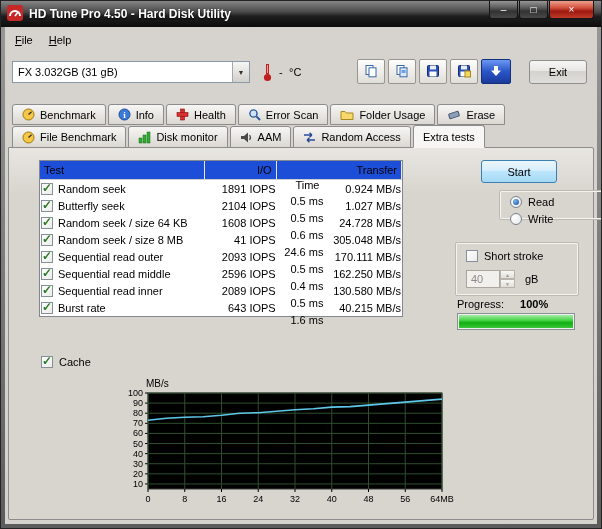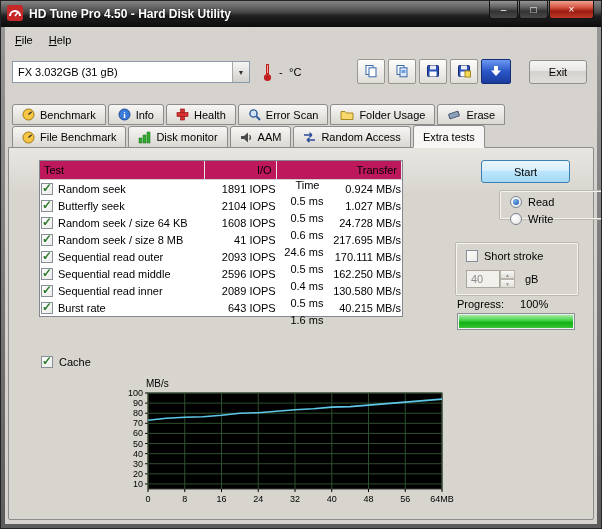--- a/index.html
+++ b/index.html
@@ -60,58 +60,58 @@
     border-bottom:1px solid #f7f6f4; }
   .tabicon { display:flex; align-items:center; }
 
   
   .panel { position:absolute; left:3px; right:3px; top:120px; bottom:4px;
     background:linear-gradient(#e8e6e1,#d8d5cf 46px); border:1px solid #8c8c8c;
     border-radius:0 2px 2px 2px; }
 
   
   .results { position:absolute; left:30px; top:12px; width:364px; background:#fff; border:1px solid #828790; }
-  .thr { display:flex; height:19px; background:#be185d; border-bottom:1px solid #cfcfcf; }
+  .thr { display:flex; height:19px; background:#1d4ed8; border-bottom:1px solid #cfcfcf; }
   .th { display:flex; align-items:center; padding:0 4px; border-right:1px solid #e6e6e6; }
   .th.num { justify-content:flex-end; }
   .tr { display:flex; height:17px; align-items:center; }
   .cell { padding:0 1px; white-space:nowrap; overflow:hidden; }
   .c-test { width:166px; display:flex; align-items:center; gap:5px; }
   .c-io { width:72px; text-align:right; }
   .c-time { width:48px; text-align:right;margin-top:24px; }
   .c-transfer { width:78px; text-align:right; }
 
   .checkbox { width:12px; height:12px; min-width:12px; background:linear-gradient(135deg,#fdfdfd,#ececea);
     border:1px solid #878f99; position:relative; display:inline-block; }
   .checkbox.checked::after { content:"✓"; position:absolute; left:0; top:-3px;
     font-size:12px; font-weight:bold; color:#2a7a28; }
 
   
-  .start-btn { position:absolute; left:472px; top:12px; width:89px; height:23px;
+  .start-btn { position:absolute; left:472px; top:12px; width:76px; height:23px;
     background:linear-gradient(#eaf6fd,#d7eefc 45%,#bde6fd 46%,#a6d9f4);
     border:1px solid #3c7fb1; border-radius:3px; font-family:inherit; font-size:11px; }
   .groupbox { position:absolute; border:1px solid #bcb9b2; box-shadow:inset 0 0 0 1px #f4f3f0; border-radius:2px; }
   .mode-group { left:446px; top:42px; width:124px; height:30px; padding:2px 0 0 10px;margin-left:44px; }
   .radio-row { display:flex; align-items:center; gap:6px; height:17px; }
   .radio { width:12px; height:12px; min-width:12px; border-radius:50%; border:1px solid #7a838f;
     background:radial-gradient(circle at 35% 35%, #fff, #e6e6e6); position:relative; display:inline-block; }
   .radio.selected::after { content:""; position:absolute; left:2px; top:2px; width:6px; height:6px;
     border-radius:50%; background:radial-gradient(circle at 35% 35%, #7ab6e8, #2a66b8 75%); }
   .stroke-group { left:446px; top:94px; width:124px; height:54px; }
   .checkbox-row { display:flex; align-items:center; gap:6px; padding:7px 0 0 10px; }
   .spinner-row { display:flex; align-items:center; padding:8px 0 0 10px; }
   .spin-field { width:34px; height:18px; border:1px solid #aaa69e; background:#f1f0ec; color:#8a8a8a;
     display:flex; align-items:center; padding-left:4px; }
   .spin-btns { display:flex; flex-direction:column; width:15px; height:18px; }
   .spin-up, .spin-down { flex:1; border:1px solid #b8b4ac; background:linear-gradient(#f8f8f6,#e0ded8);
     font-size:5px; display:flex; align-items:center; justify-content:center; color:#9a9a9a; }
   .spin-unit { margin-left:10px; color:#000; }
 
   .progress-row { position:absolute; left:448px; top:150px; }
-  .progress-row .pv { font-weight:normal; margin-left:16px; }
+  .progress-row .pv { font-weight:bold; margin-left:16px; }
   .progressbar { position:absolute; left:448px; top:165px; width:118px; height:17px;
     border:1px solid #8a8f94; background:#eef0f0; padding:1px; }
   .progress-fill { height:100%; background:linear-gradient(#a4eca4,#4ad44a 40%,#0fb00f 60%,#3bc43b); }
 
   .cache-row { position:absolute; left:32px; top:208px; display:flex; gap:6px; align-items:center; }
 
   .chart { position:absolute; left:95px; top:229px; width:370px; height:140px; }
 </style>
 </head>
 <body>
@@ -319,21 +319,21 @@
       <div class="cell c-time">0.6 ms</div>
       <div class="cell c-transfer">24.728 MB/s</div>
     </div>
           <div class="tr">
       <div class="cell c-test">
         <span class="checkbox checked"></span>
         <span>Random seek / size 8 MB</span>
       </div>
       <div class="cell c-io">41 IOPS</div>
       <div class="cell c-time">24.6 ms</div>
-      <div class="cell c-transfer">217.695 MB/s</div>
+      <div class="cell c-transfer">305.048 MB/s</div>
     </div>
           <div class="tr">
       <div class="cell c-test">
         <span class="checkbox checked"></span>
         <span>Sequential read outer</span>
       </div>
       <div class="cell c-io">2093 IOPS</div>
       <div class="cell c-time">0.5 ms</div>
       <div class="cell c-transfer">170.111 MB/s</div>
     </div>

